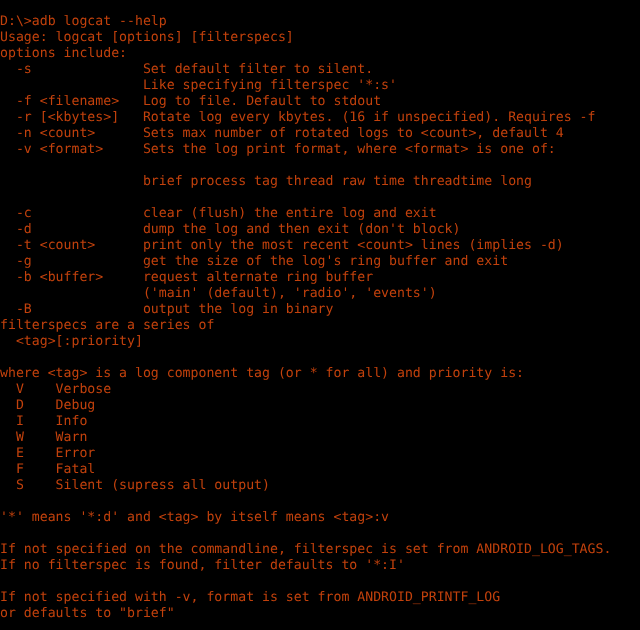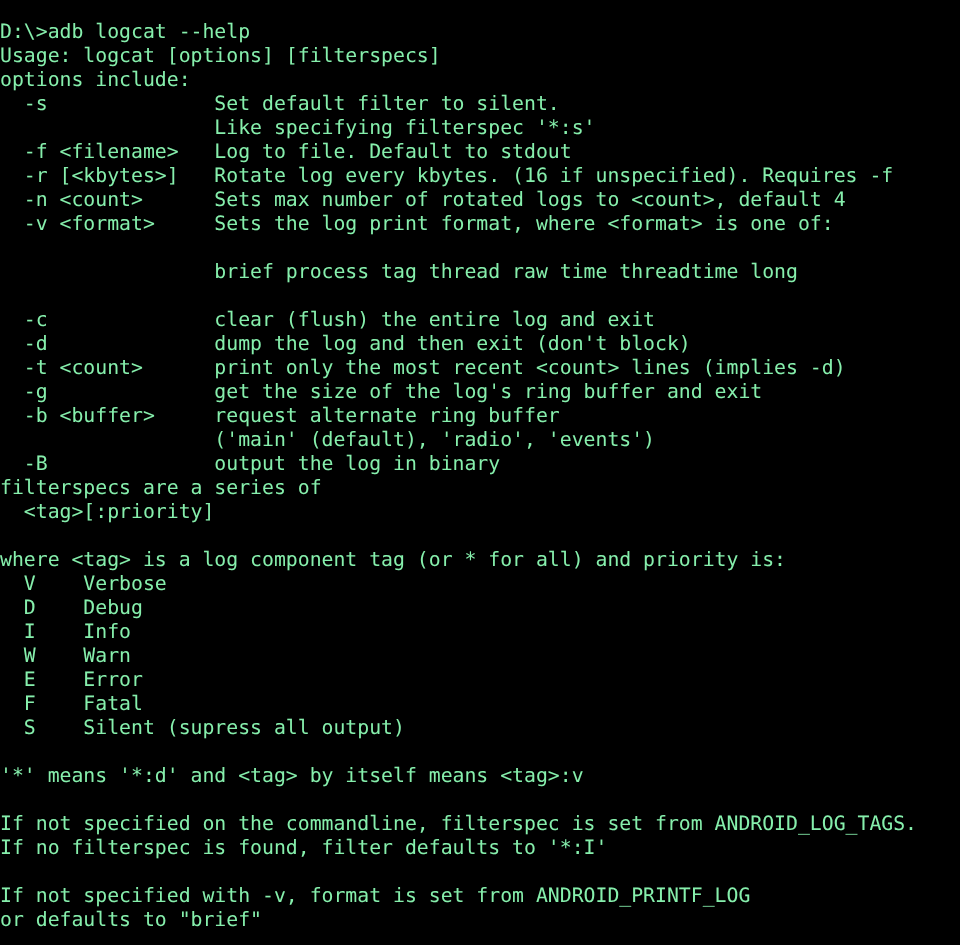--- a/index.html
+++ b/index.html
@@ -24,21 +24,21 @@
   #console-output {
     position: absolute;
     left: 0px;
     top: 1px;
     width: 640px;
     font-family: "DejaVu Sans Mono", "Liberation Mono", monospace;
     font-size: 13.2px;
     line-height: 16px;
     letter-spacing: 0px;
     white-space: pre;
-    color: #86efac;
+    color: #c2410c;
     -webkit-font-smoothing: none;
     font-smooth: never;
     text-rendering: geometricPrecision;
   }
   .cline {
     display: block;
     height: 16px;
     white-space: pre;
     margin: 0;
     padding: 0;

